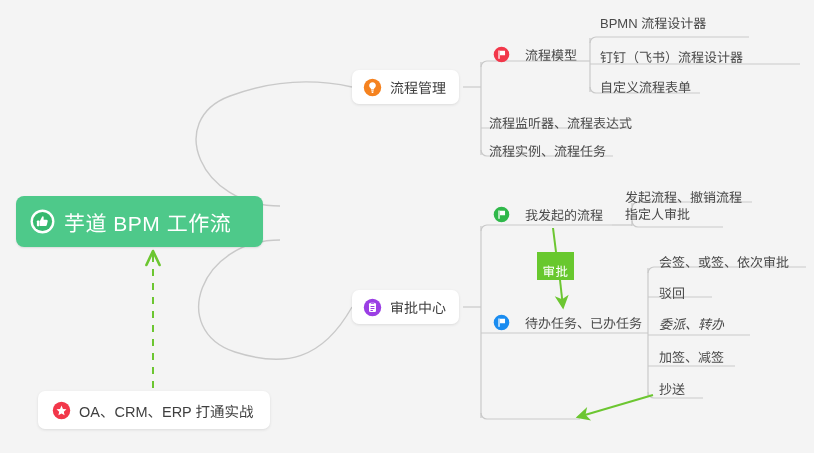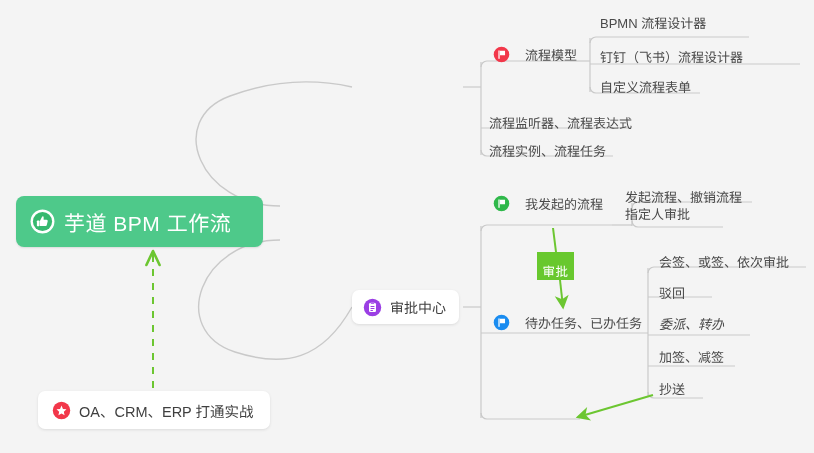--- a/index.html
+++ b/index.html
@@ -180,20 +180,31 @@
       <circle cx="12" cy="12" r="11.5" fill="#ffffff"></circle>
       <circle cx="12" cy="12" r="9.2" fill="#36b96f"></circle>
       <path d="M9.6 11.2 L11.6 7.4 C11.9 6.6 13.1 6.7 13.1 7.7 L13.1 10.4 L15.9 10.4
                C16.7 10.4 17.2 11.1 17.0 11.8 L16.1 15.4 C16.0 16.0 15.5 16.4 14.9 16.4
                L9.6 16.4 Z" fill="#ffffff"></path>
       <rect x="6.6" y="11.0" width="2.6" height="5.5" rx="0.7" fill="#ffffff"></rect>
     </svg>
     <span class="root-label">芋道 BPM 工作流</span>
   </div>
 
+  <div class="card" id="card-process">
+    <svg class="badge badge-lg" viewBox="0 0 24 24">
+      <circle cx="12" cy="12" r="11" fill="#f5821f"></circle>
+      <path d="M12 5.4 C9.5 5.4 7.8 7.2 7.8 9.4 C7.8 11.1 8.9 12.1 9.6 13.0
+               C10.0 13.5 10.2 14.0 10.2 14.6 L13.8 14.6 C13.8 14.0 14.0 13.5 14.4 13.0
+               C15.1 12.1 16.2 11.1 16.2 9.4 C16.2 7.2 14.5 5.4 12 5.4 Z" fill="#ffffff"></path>
+      <rect x="10.3" y="15.4" width="3.4" height="1.5" rx="0.7" fill="#ffffff"></rect>
+      <rect x="10.8" y="17.5" width="2.4" height="1.3" rx="0.65" fill="#ffffff"></rect>
+    </svg>
+    <span class="card-label">流程管理</span>
+  </div>
 
   <div class="card" id="card-oa">
     <svg class="badge badge-lg" viewBox="0 0 24 24">
       <circle cx="12" cy="12" r="11" fill="#f2374a"></circle>
       <path d="M12 5.8 L13.85 10.0 L18.3 10.45 L14.95 13.5 L15.9 17.95
                L12 15.65 L8.1 17.95 L9.05 13.5 L5.7 10.45 L10.15 10.0 Z" fill="#ffffff"></path>
     </svg>
     <span class="card-label">OA、CRM、ERP 打通实战</span>
   </div>
 
@@ -232,21 +243,21 @@
   </div>
 
   <div class="tnode" style="left:600px; top:45px;">
     <span class="tnode-label">钉钉（飞书）流程设计器</span>
   </div>
 
   <div class="tnode" style="left:600px; top:75px;">
     <span class="tnode-label">自定义流程表单</span>
   </div>
 
-  <div class="tnode has-icon" style="left:493px; top:192px;">
+  <div class="tnode has-icon" style="left:493px; top:203px;">
     <svg class="badge" viewBox="0 0 24 24">
       <circle cx="12" cy="12" r="11" fill="#2fb84a"></circle>
       <rect x="7.6" y="6.0" width="1.8" height="12.2" rx="0.9" fill="#ffffff"></rect>
       <path d="M9.9 6.6 L17.0 6.6 L17.0 13.0 L9.9 13.0 Z" fill="#ffffff"></path>
     </svg>
     <span class="tnode-label">我发起的流程</span>
   </div>
 
   <div class="tnode has-icon" style="left:493px; top:311px;">
     <svg class="badge" viewBox="0 0 24 24">

